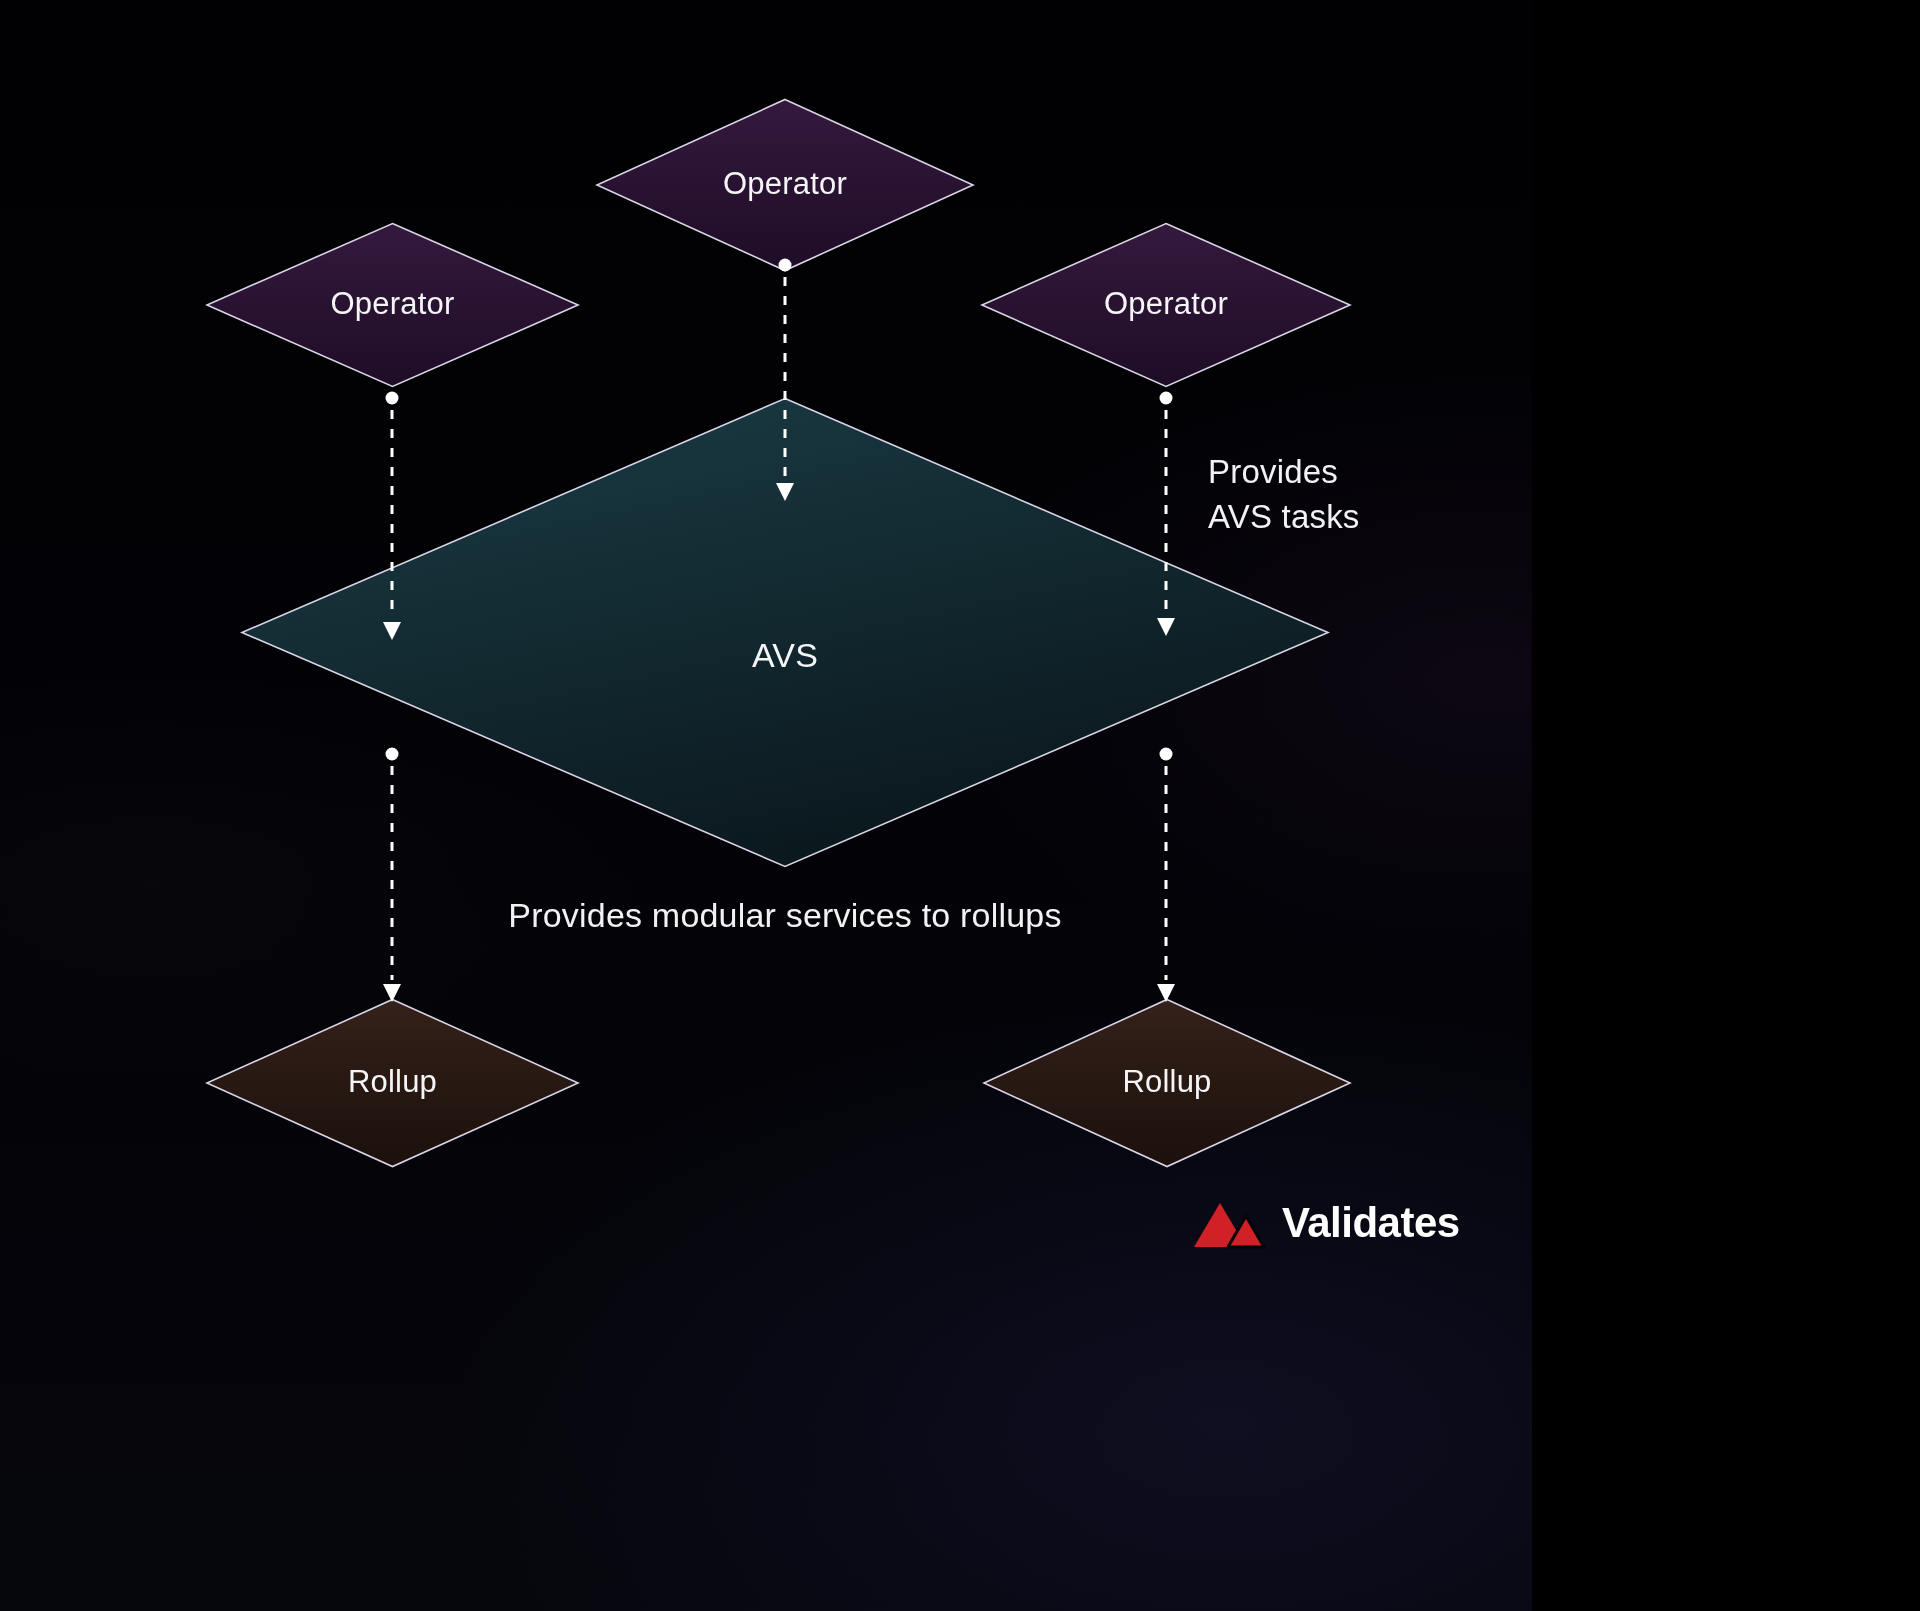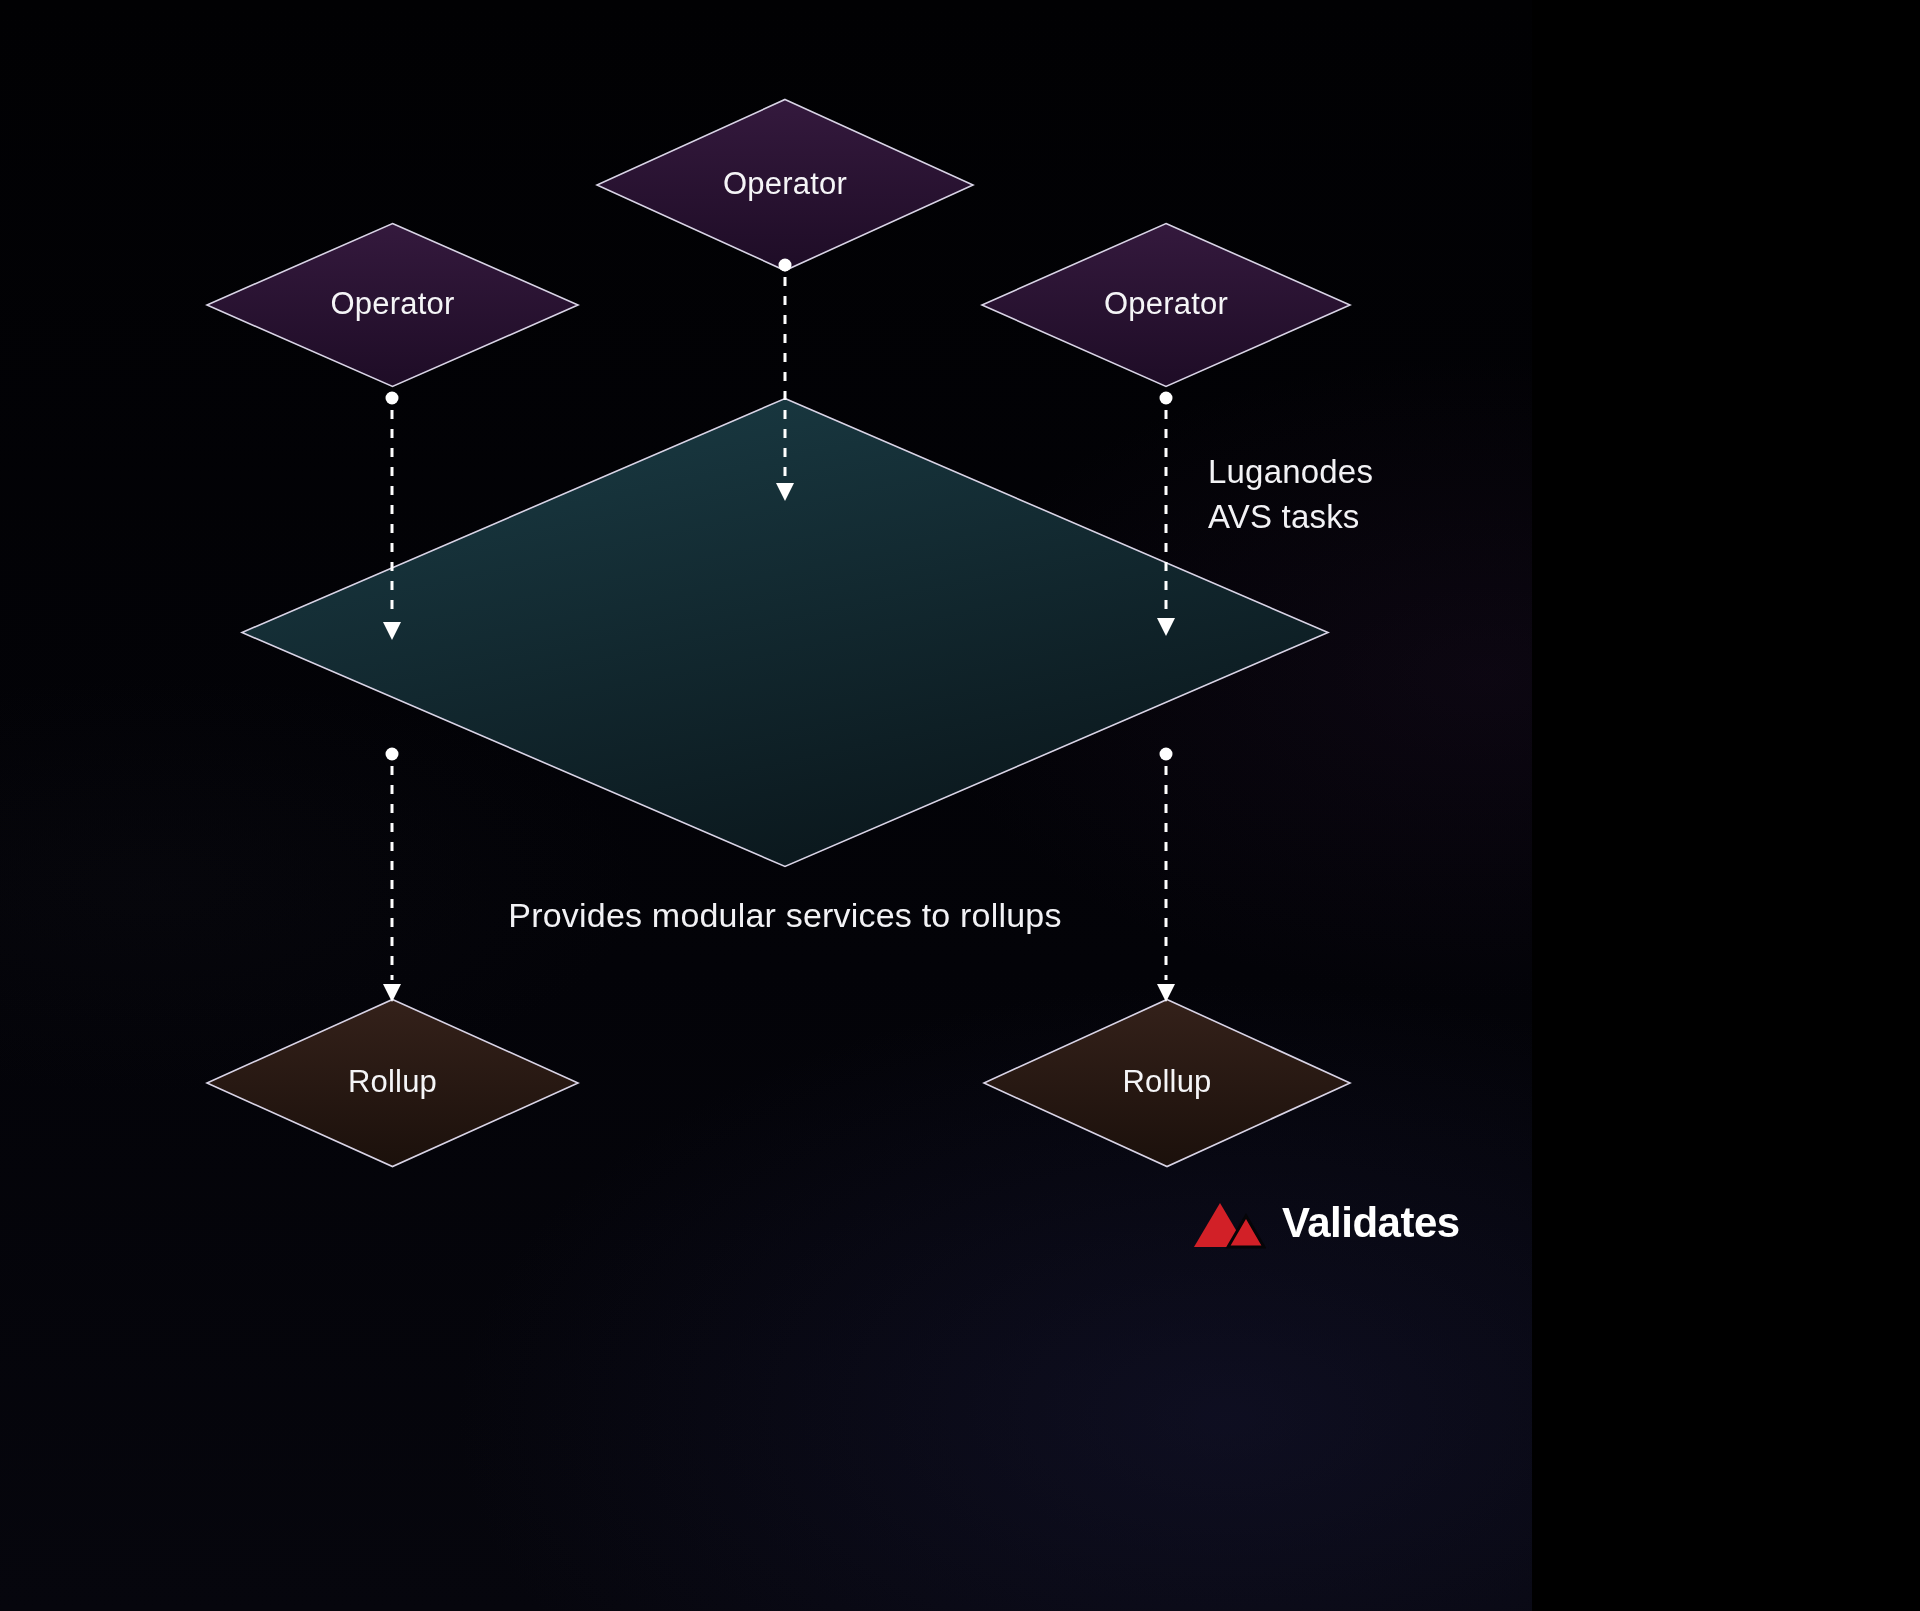--- a/index.html
+++ b/index.html
@@ -107,20 +107,21 @@
     <svg viewBox="0 0 372 166">
       <polygon class="node-poly" points="186,1.5 370,83 186,164.5 2,83" fill="url(#grad-op)" stroke="#d9d4e6"></polygon>
     </svg>
     <span class="node-label">Operator</span>
   </div>
 
   <div class="node" style="left:240px; top:397px; width:1090px; height:471px;">
     <svg viewBox="0 0 1090 471">
       <polygon class="node-poly" points="545,1.5 1088,235.5 545,469.5 2,235.5" fill="url(#grad-avs)" stroke="#d9d4e6"></polygon>
     </svg>
+    <span class="node-label avs" style="top:55%;">AVS</span>
   </div>
 
   <div class="node" style="left:205px; top:998px; width:375px; height:170px;">
     <svg viewBox="0 0 375 170">
       <polygon class="node-poly" points="187.5,1.5 373,85 187.5,168.5 2,85" fill="url(#grad-rollup)" stroke="#d9d4e6"></polygon>
     </svg>
     <span class="node-label">Rollup</span>
   </div>
 
   <div class="node" style="left:982px; top:998px; width:370px; height:170px;">
@@ -164,21 +165,21 @@
 
   <div class="arrow" style="left:1153px; top:746px; width:26px; height:258px;">
     <svg width="26" height="258" viewBox="0 0 26 258">
       <circle class="arrow-dot" cx="13" cy="8" r="6.5"></circle>
       <line class="arrow-line" x1="13" y1="20" x2="13" y2="234"></line>
       <polygon class="arrow-head" points="13,256 4,238 22,238"></polygon>
     </svg>
   </div>
 
   <div class="annotation" style="left:1208px; top:449px;">
-    <div>Luganodes</div>
+    <div>Provides</div>
     <div>AVS tasks</div>
   </div>
 
   <div class="annotation center" style="left:385px; top:893px; width:800px;">Provides modular services to rollups</div>
 
   <div class="logo">
     <svg width="74" height="54" viewBox="0 0 74 54">
       <polygon points="2,51 28,7 54,51" fill="#d22027"></polygon>
       <polygon points="36,51 54,20 72,51" stroke="#050508" stroke-width="3" fill="#d22027"></polygon>
     </svg>

